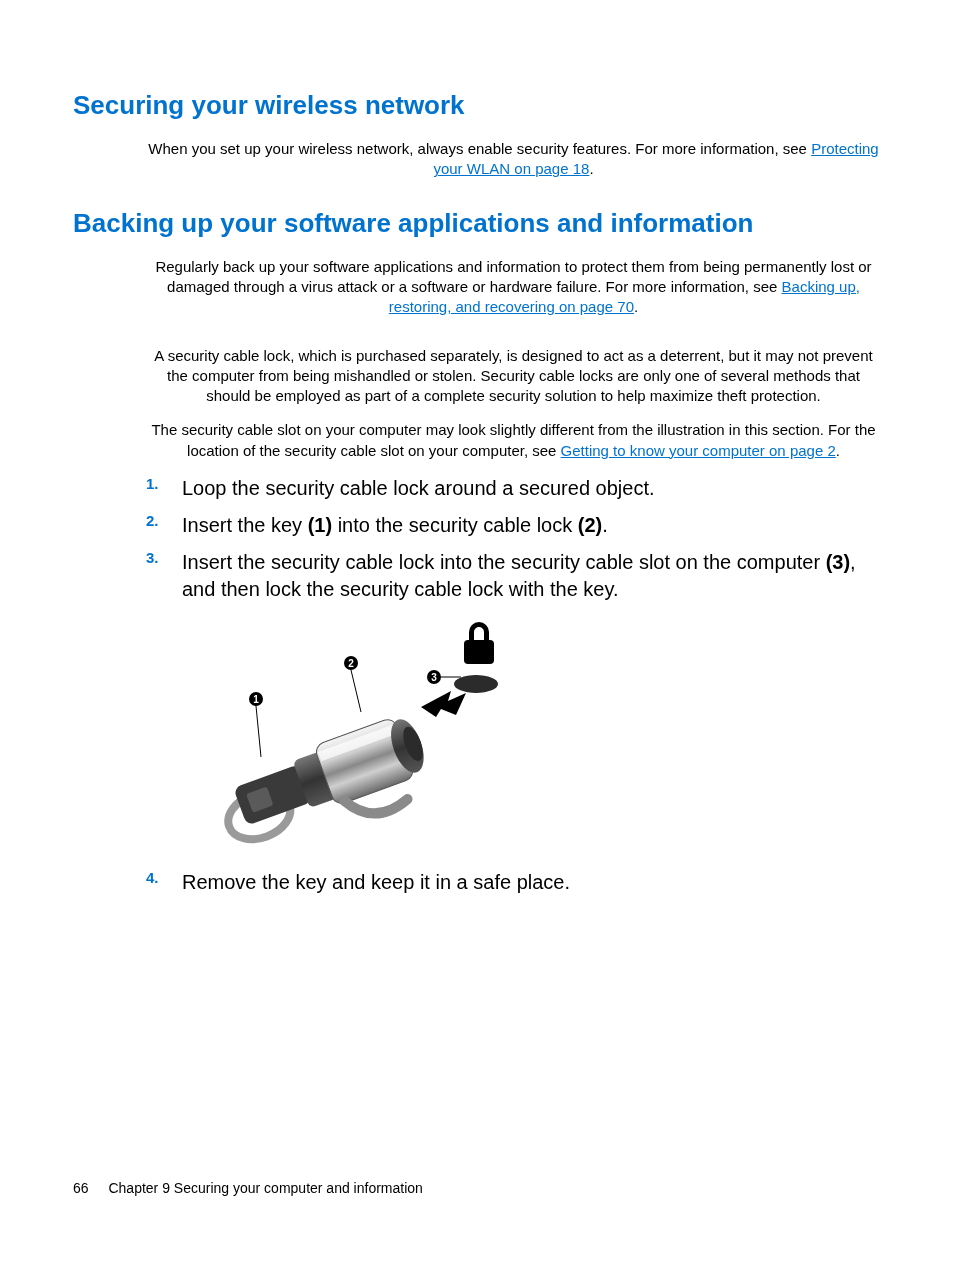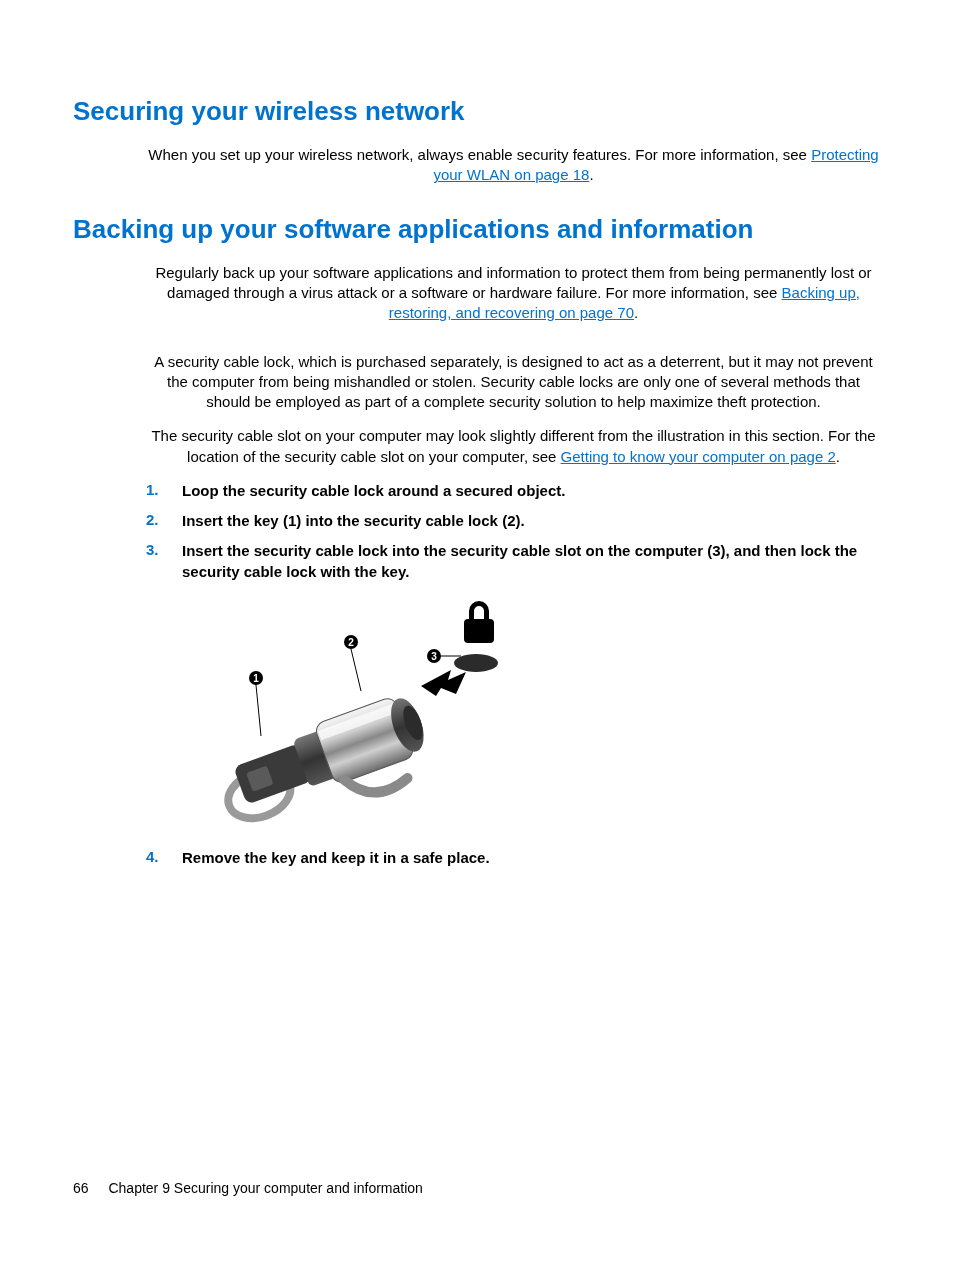--- a/index.html
+++ b/index.html
@@ -14,21 +14,21 @@
     box-sizing: border-box;
   }
   .page {
     padding: 90px 73px 0 73px;
     box-sizing: border-box;
   }
   h2 {
     color: #0073cf;
     font-size: 26px;
     font-weight: bold;
-    margin: 6px 0 18px 0;
+    margin: 0 0 18px 0;
     line-height: 1.2;
   }
   .body-block {
     margin-left: 73px;
   }
   p {
     font-size: 15px;
     line-height: 1.35;
     margin: 0 0 14px 0;
     text-align: center;
@@ -51,23 +51,22 @@
     margin-bottom: 10px;
   }
   ol li .num {
     color: #0073cf;
     font-weight: bold;
     font-size: 15px;
     width: 36px;
     flex: 0 0 36px;
   }
   ol li .li-text {
-    font-size: 15px;
+    font-size: 20px;
     line-height: 1.35;
-    font-weight: bold;
   }
   .illustration {
     margin: 14px 0 18px 40px;
   }
   .footer {
     position: absolute;
     left: 73px;
     bottom: 74px;
     font-size: 14px;
   }

